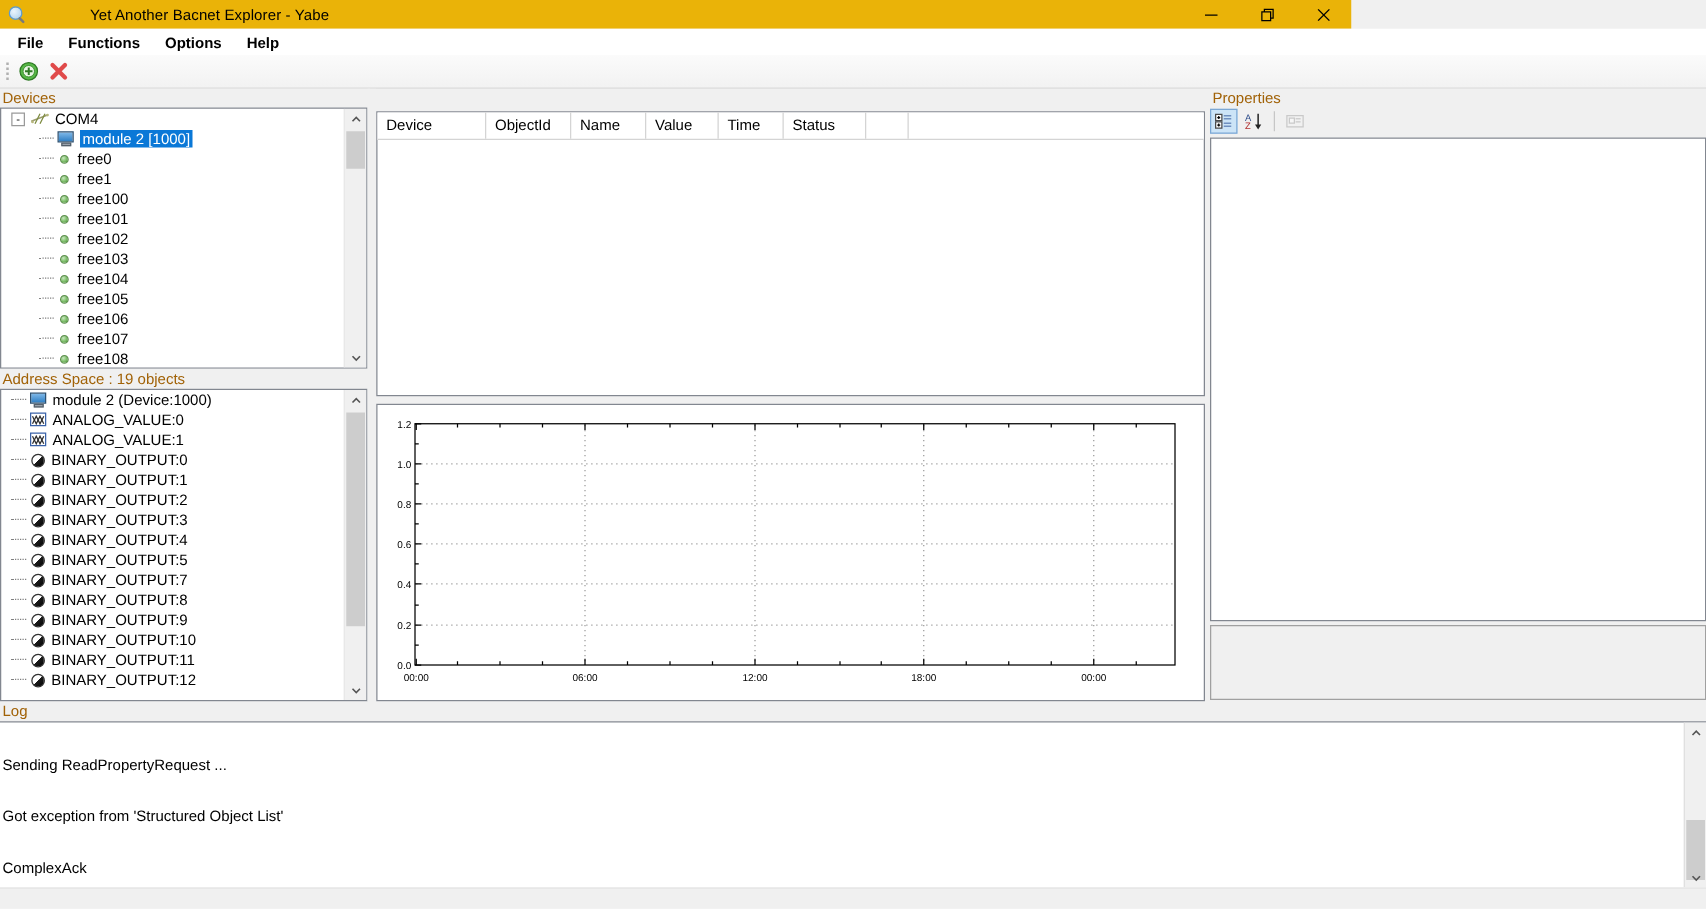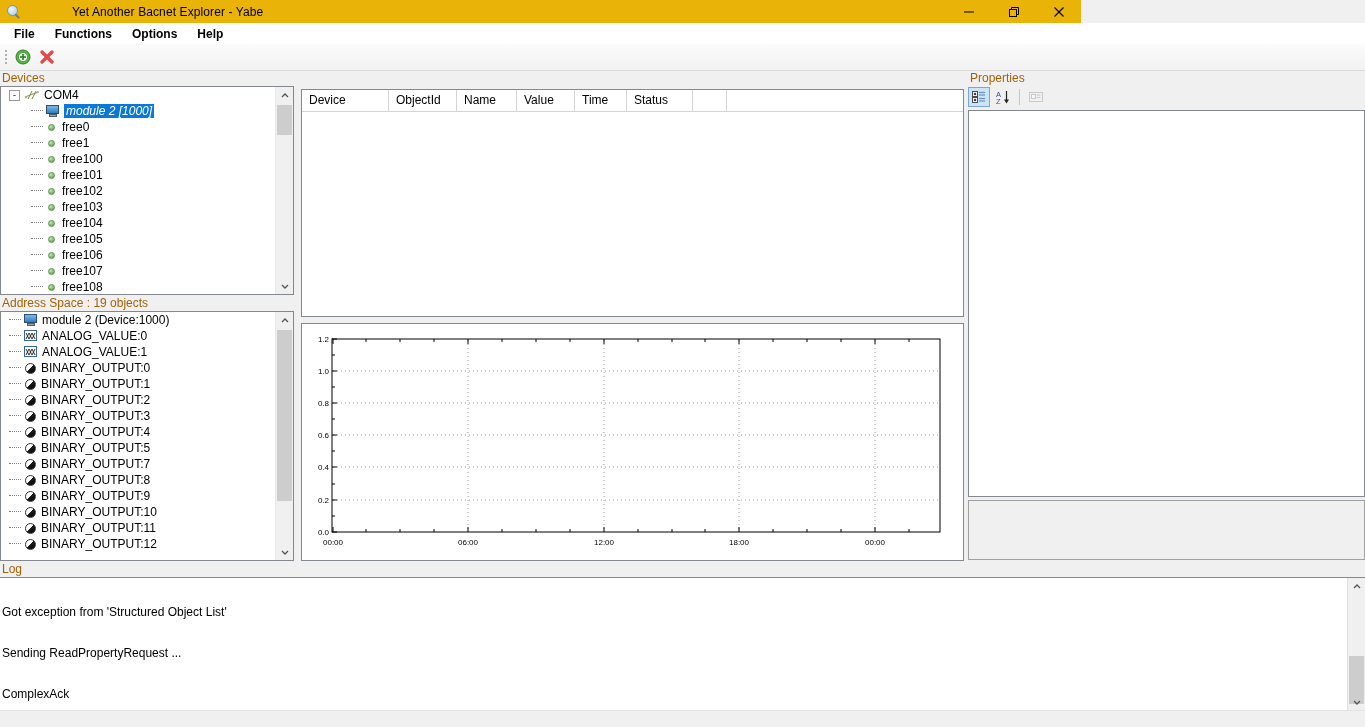--- a/index.html
+++ b/index.html
@@ -110,21 +110,21 @@
     width: 11px; height: 11px; border: 1px solid #9a9a9a; background: #fff;
     display: inline-flex; align-items: center; justify-content: center;
     font-size: 9px; line-height: 9px; color: #000; margin-right: 3px;
     box-sizing: border-box; flex: none;
   }
   .dotline {
     width: 12px; height: 1px; border-top: 1px dotted #808080; margin-right: 2px; flex:none;
   }
   .tnode-label { margin-left: 3px; }
   .tnode-label.selected {
-    background: #0a78d7; color: #ffffff; padding: 0 2px; font-style: italic;
+    background: #0a78d7; color: #ffffff; padding: 0 2px;
   }
 
   
   .icon-serial { width: 18px; height: 14px; flex: none; position: relative; }
   .icon-monitor { width: 16px; height: 14px; flex: none; position: relative; }
   .mon-screen {
     position: absolute; left: 1px; top: 1px; width: 13px; height: 9px;
     background: linear-gradient(#7fb8e8, #2f7fc4);
     border: 1px solid #2b4f70; box-sizing: border-box;
   }
@@ -692,22 +692,22 @@
         <line x1="8.5" y1="8.5" x2="12.5" y2="8.5" stroke="#9a9a9a" stroke-width="1"></line>
       </svg>
     </div>
   </div>
   <div class="props-grid"></div>
   <div class="props-desc"></div>
 
   <div class="panel-label log-label">Log</div>
   <div class="log-box">
     <div class="log-lines">
+      <div>Sending ReadPropertyRequest ...</div>
       <div>Got exception from 'Structured Object List'</div>
-      <div>Sending ReadPropertyRequest ...</div>
       <div>ComplexAck</div>
       
       
       
       
       
       
       
     </div>
     <div class="vscroll" style="top:0;bottom:0;right:0;border-left:1px solid #e0e0e0;">

